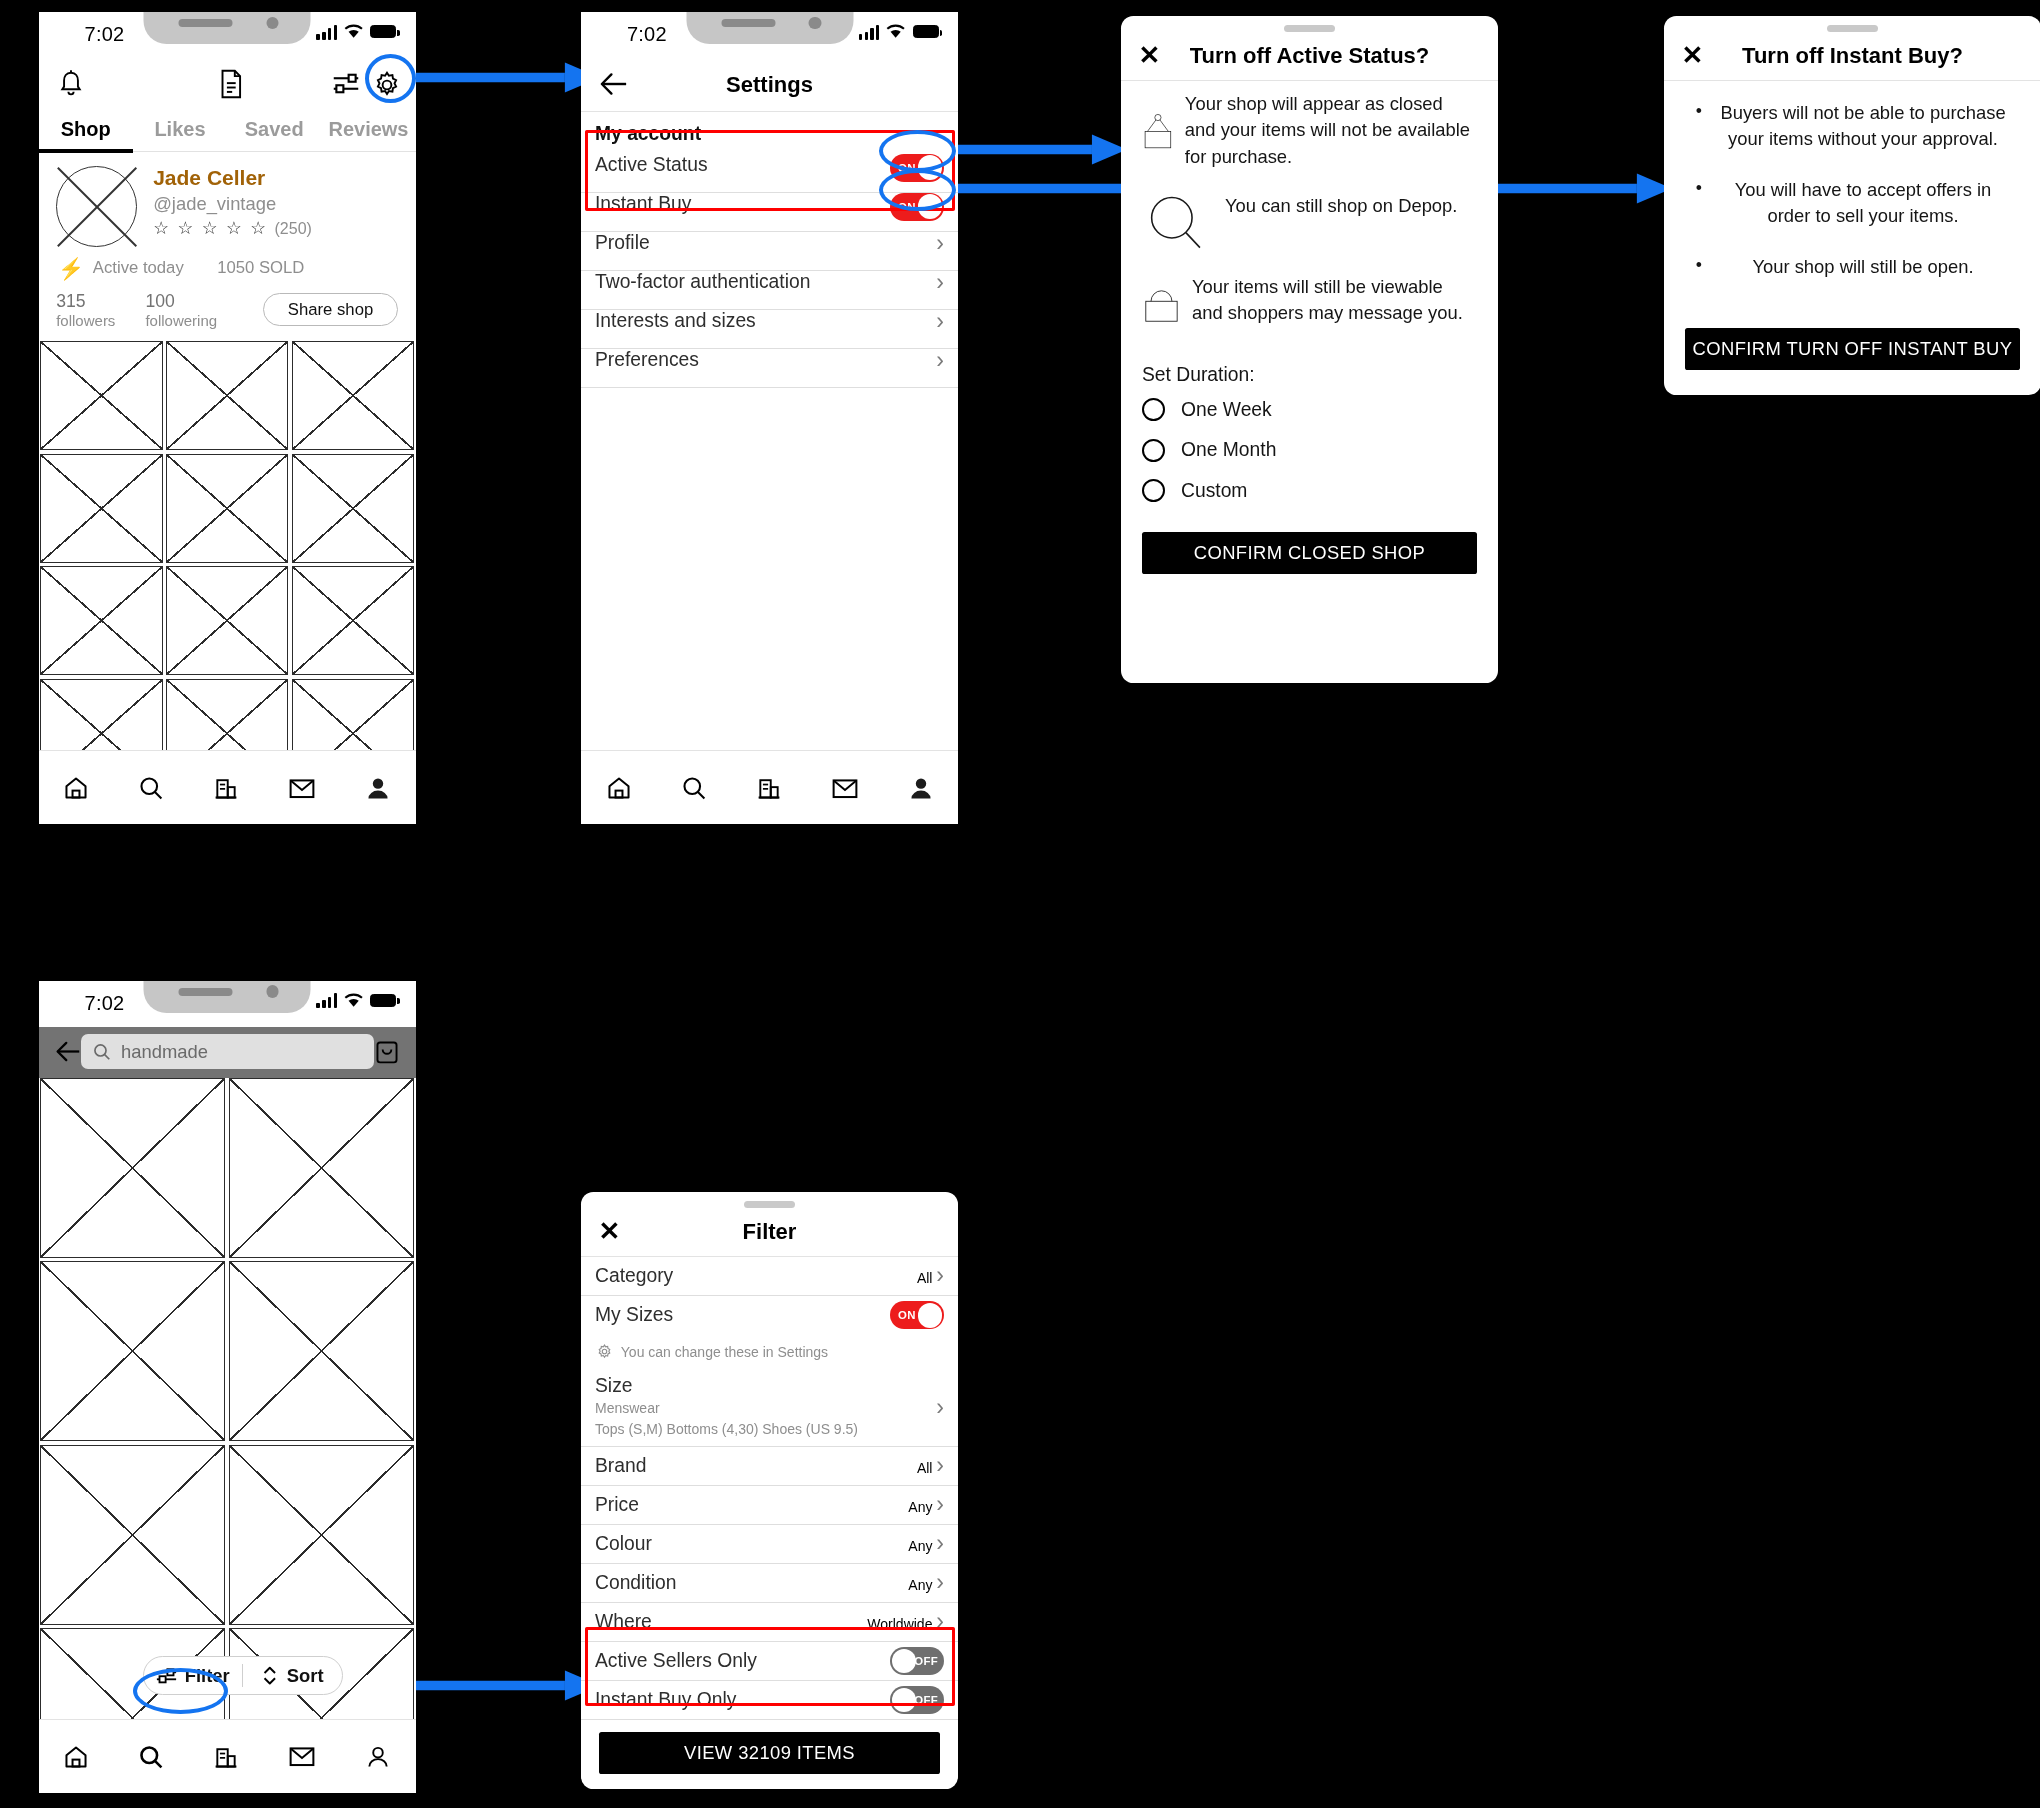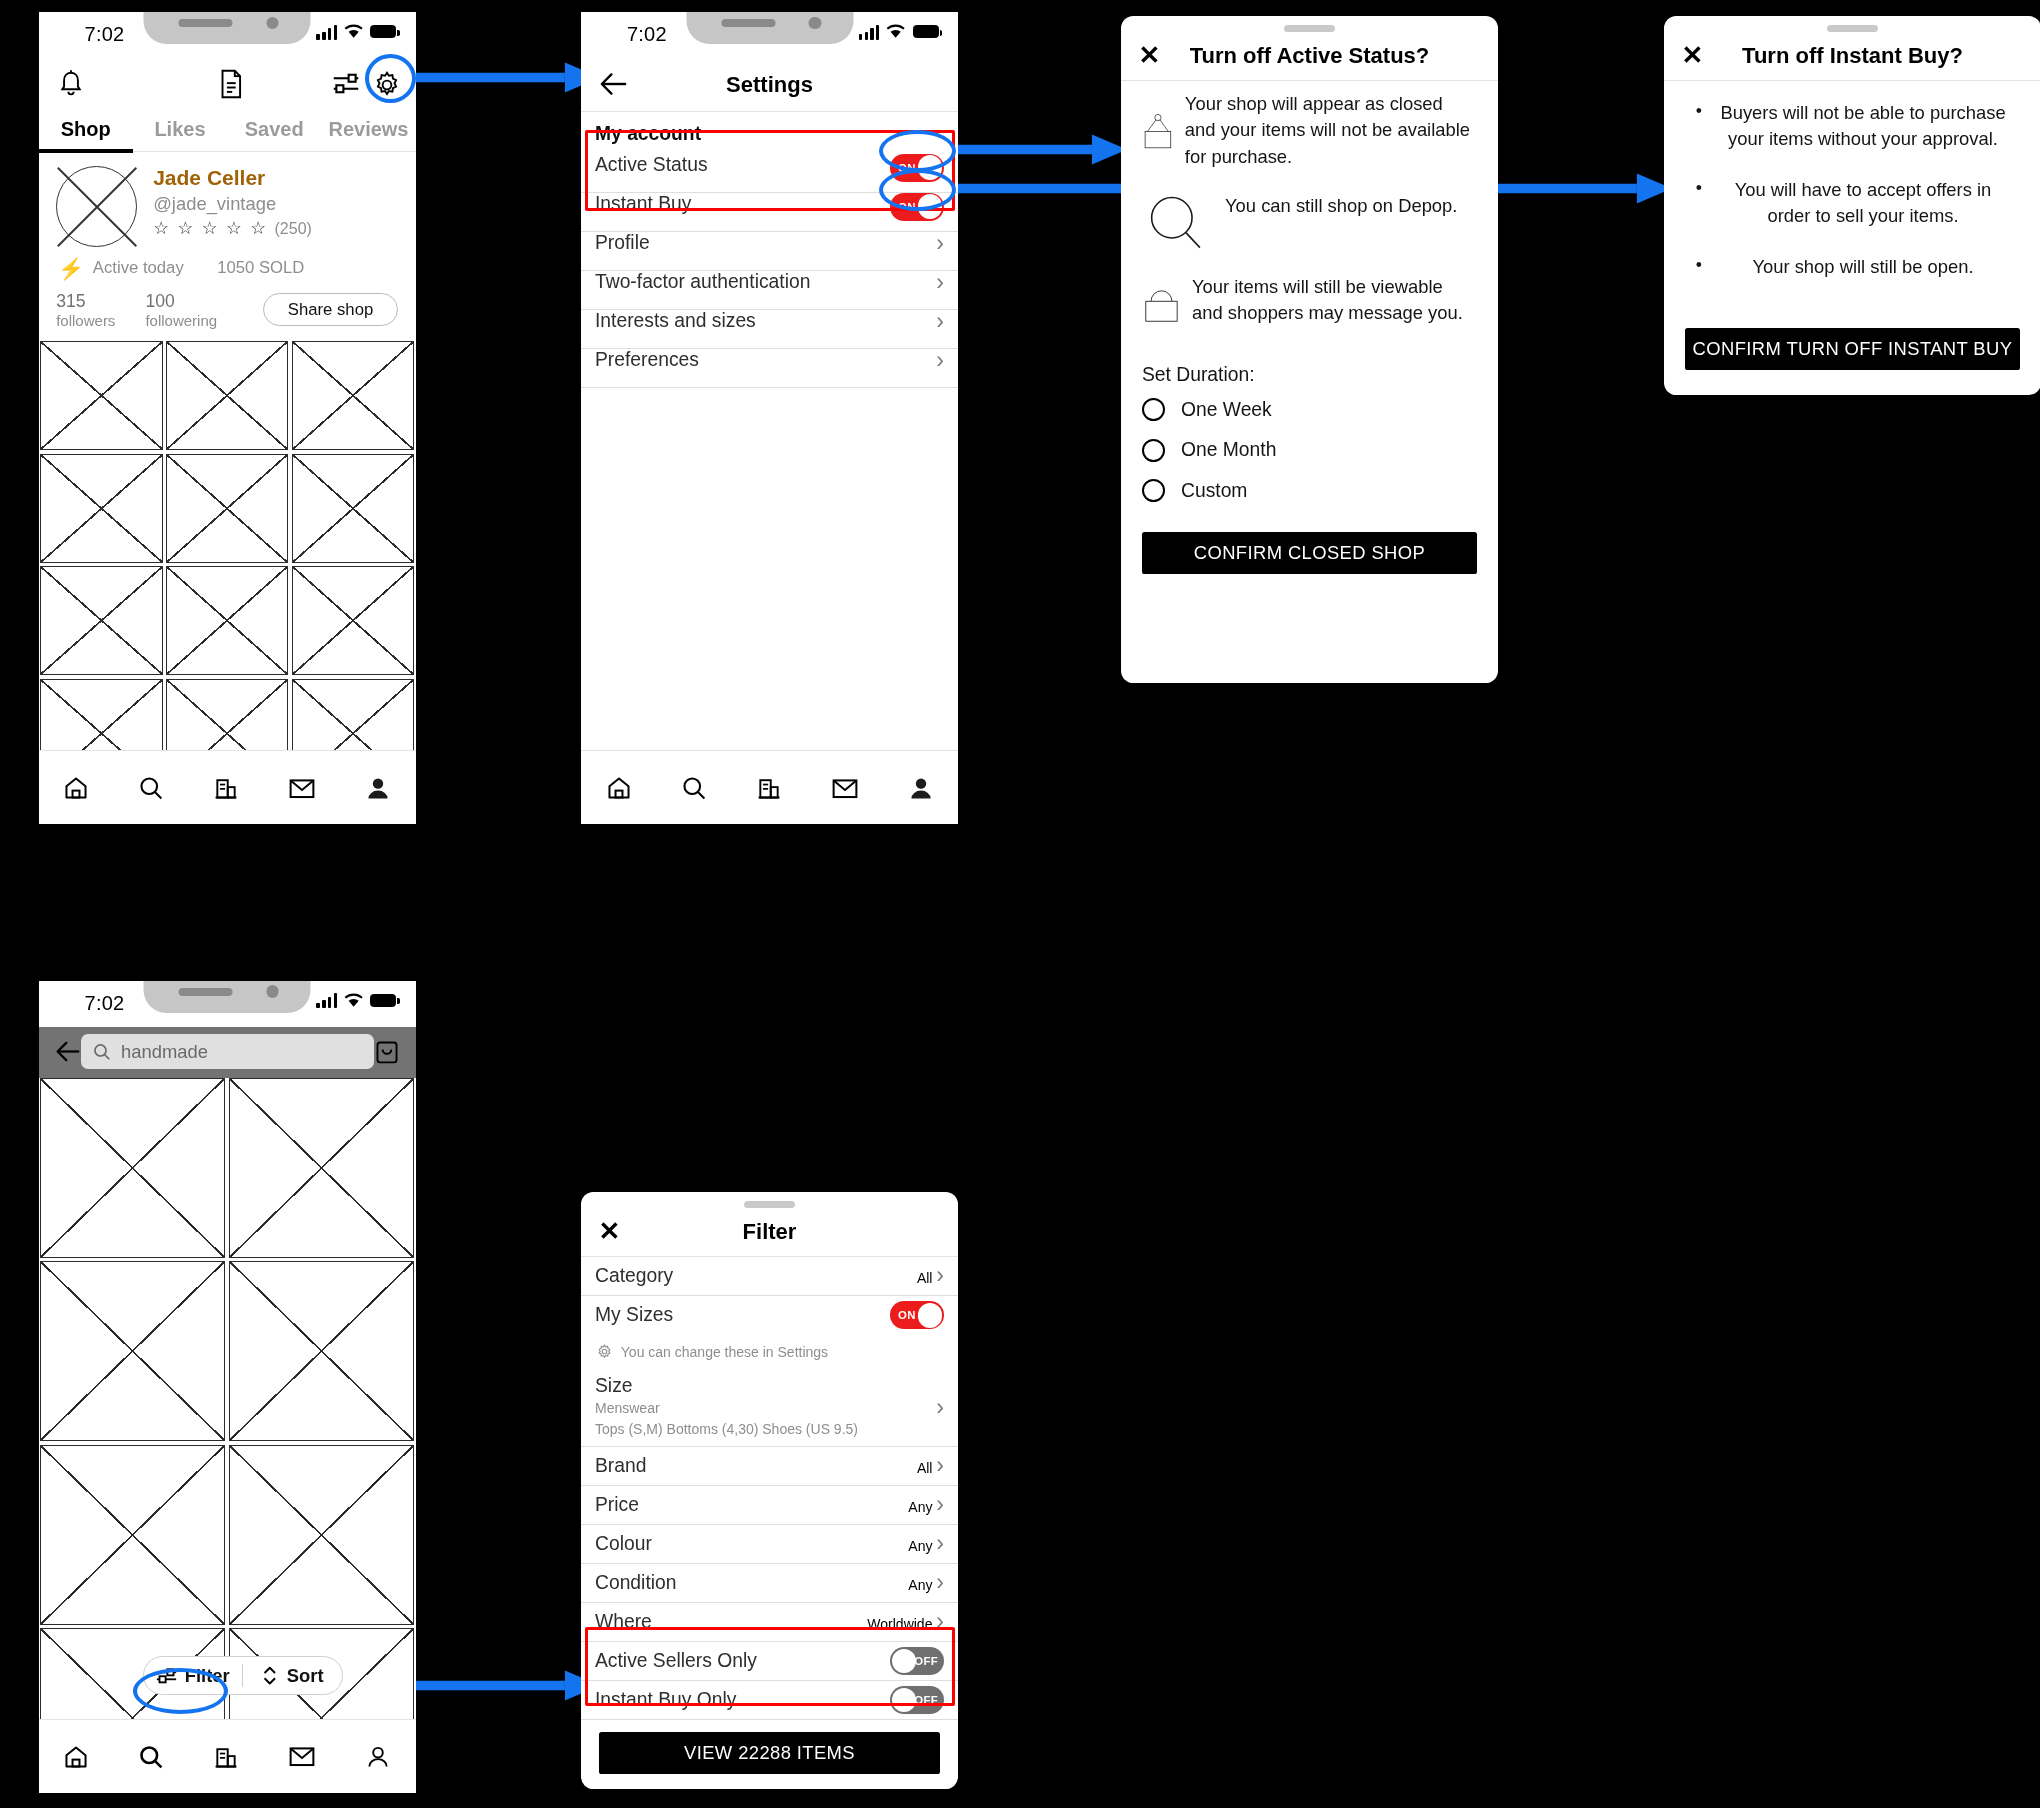--- a/index.html
+++ b/index.html
@@ -760,21 +760,21 @@
       </div>
     </div>
     <div class="frow">
       <span class="lab">Instant Buy Only</span>
       <div class="tgl off">
         <span class="txt">OFF</span>
         <span class="knob"></span>
       </div>
     </div>
 
-    <div class="cta" style="margin:12.3px 17.6px 0 17.6px;">VIEW 22288 ITEMS</div>
+    <div class="cta" style="margin:12.3px 17.6px 0 17.6px;">VIEW 32109 ITEMS</div>
   </div>
 
   <div class="hl-rect" style="left:564px;top:130px;width:370px;height:81px;"></div>
   <div class="hl-ell" style="left:344px;top:54px;width:51px;height:49px;"></div>
   <div class="hl-ell" style="left:858px;top:130px;width:77px;height:42px;"></div>
   <div class="hl-ell" style="left:858px;top:169px;width:77px;height:42px;"></div>
   <div class="hl-rect" style="left:564px;top:1627px;width:370px;height:79px;"></div>
   <div class="hl-ell" style="left:112px;top:1668px;width:95px;height:46px;"></div>
 
 </div>

